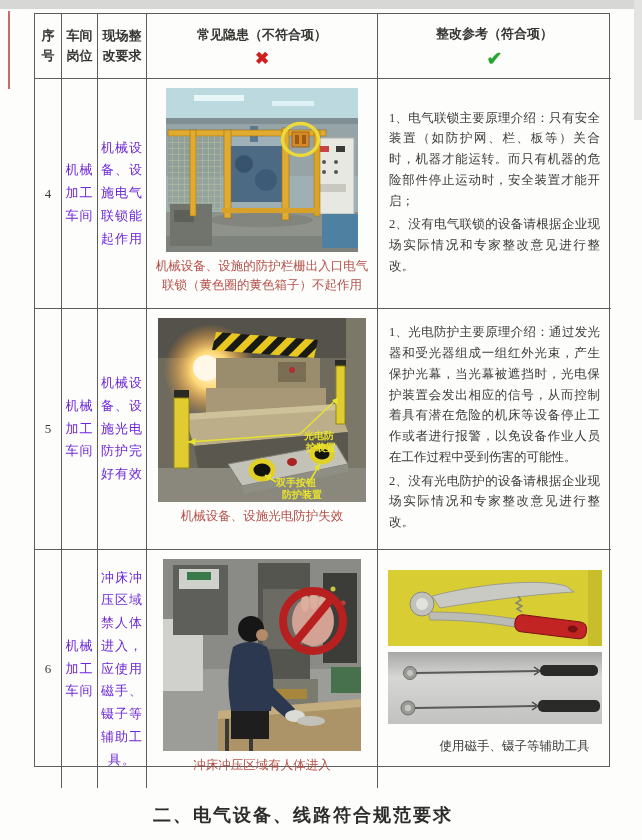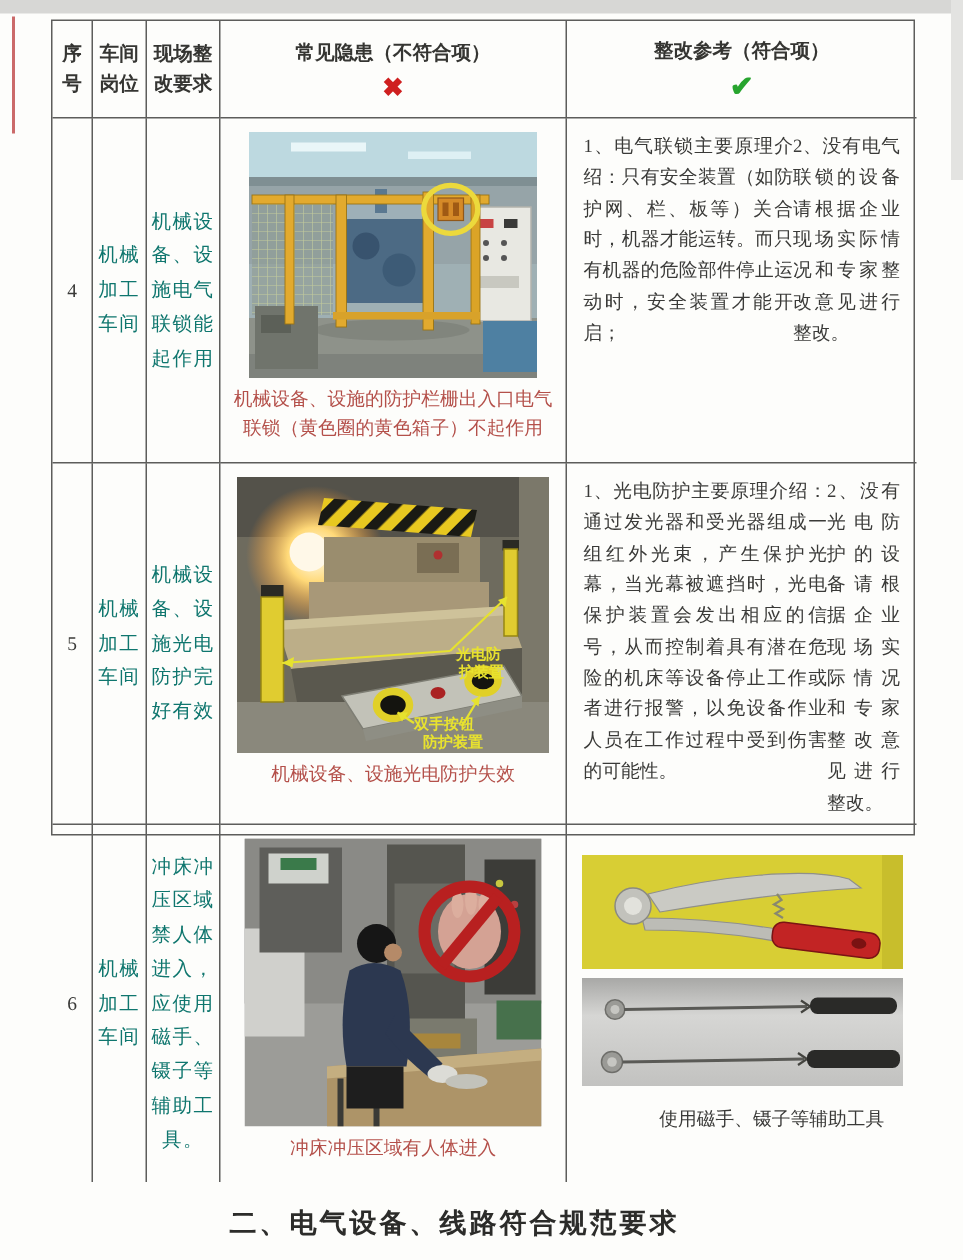--- a/index.html
+++ b/index.html
@@ -7,43 +7,43 @@
     width:642px;height:840px;position:relative;overflow:hidden;
     background:#fdfdfb;
     font-family:"Liberation Serif","DejaVu Serif",serif;
     color:#3d3d3a;
   }
   .scan-strip{position:absolute;left:0;top:0;width:642px;height:9px;background:#d7d7d5;}
   .scan-strip-right{position:absolute;right:0;top:0;width:8px;height:120px;background:#e3e3e1;}
   .red-scan-line{position:absolute;left:8px;top:11px;width:2px;height:78px;background:#c25050;opacity:.85;}
 
   .safety-table{
-    position:absolute;left:34px;top:13px;width:576px;height:544px;
+    position:absolute;left:34px;top:13px;width:576px;height:754px;
     display:grid;
     grid-template-columns:27px 36px 49px 231px 233px;
     grid-template-rows:65px 230px 241px 238px;
     border:1px solid #5d5d5b;
     box-sizing:border-box;
   }
   .cell{
     border-right:1px solid #5d5d5b;border-bottom:1px solid #5d5d5b;
     box-sizing:border-box;display:flex;align-items:center;justify-content:center;
     overflow:hidden;
   }
   .cell.last-col{border-right:none;}
   .cell.last-row{border-bottom:none;}
   .hcell{font-weight:bold;font-size:13px;line-height:1.55;text-align:center;color:#353532;padding:2px;}
   .hcell.wide{flex-direction:column;gap:5px;}
   .cross{color:#cf1f1f;font-size:17px;font-weight:bold;line-height:1;}
   .check{color:#27a52e;font-size:19px;font-weight:bold;line-height:1;}
   .num{font-size:13px;color:#3a3a38;}
-  .vtext{font-size:13px;line-height:1.75;text-align:center;padding:2px 3px;color:#0f766e;letter-spacing:1px;justify-content:flex-end;}
+  .vtext{font-size:13px;line-height:1.75;text-align:center;padding:2px 3px;color:#6d28d9;letter-spacing:1px;justify-content:flex-end;}
   .hazard-cell{flex-direction:column;justify-content:flex-start;padding-top:9px;}
   .caption{color:#b4504a;font-size:12.5px;line-height:1.5;text-align:center;margin-top:5px;padding:0 4px;}
-  .ref-cell{flex-direction:row;align-items:stretch;justify-content:center;padding:8px 11px;}
+  .ref-cell{flex-direction:column;align-items:stretch;justify-content:center;padding:8px 11px;}
   .ref-cell p{margin:0 0 3px 0;font-size:12.5px;line-height:1.66;text-align:justify;color:#3a3a38;}
   .ref-photos{flex-direction:column;justify-content:flex-start;padding-top:20px;}
   .ref-caption{color:#3a3a38;font-size:12.5px;text-align:center;margin-top:14px;margin-left:40px;}
   .photo{display:block;background:#fff;}
   .gap6{height:6px;}
   .bottom-title{
     position:absolute;left:0;top:803px;width:606px;text-align:center;
     font-size:18px;font-weight:bold;letter-spacing:2px;color:#2c2c2a;
   }
 </style>

